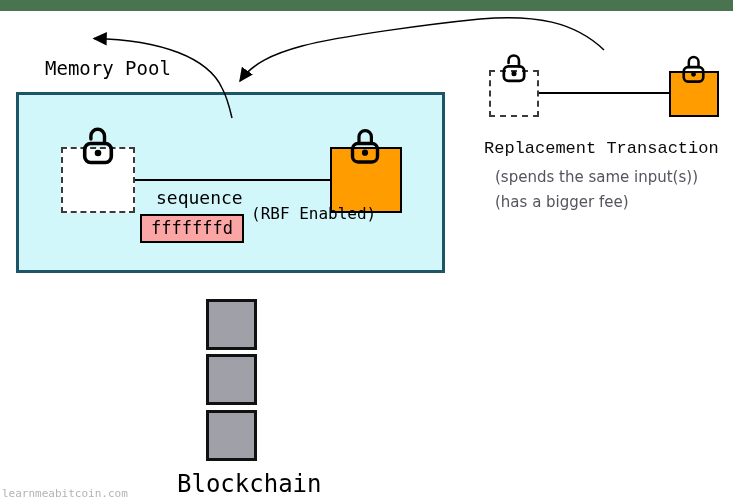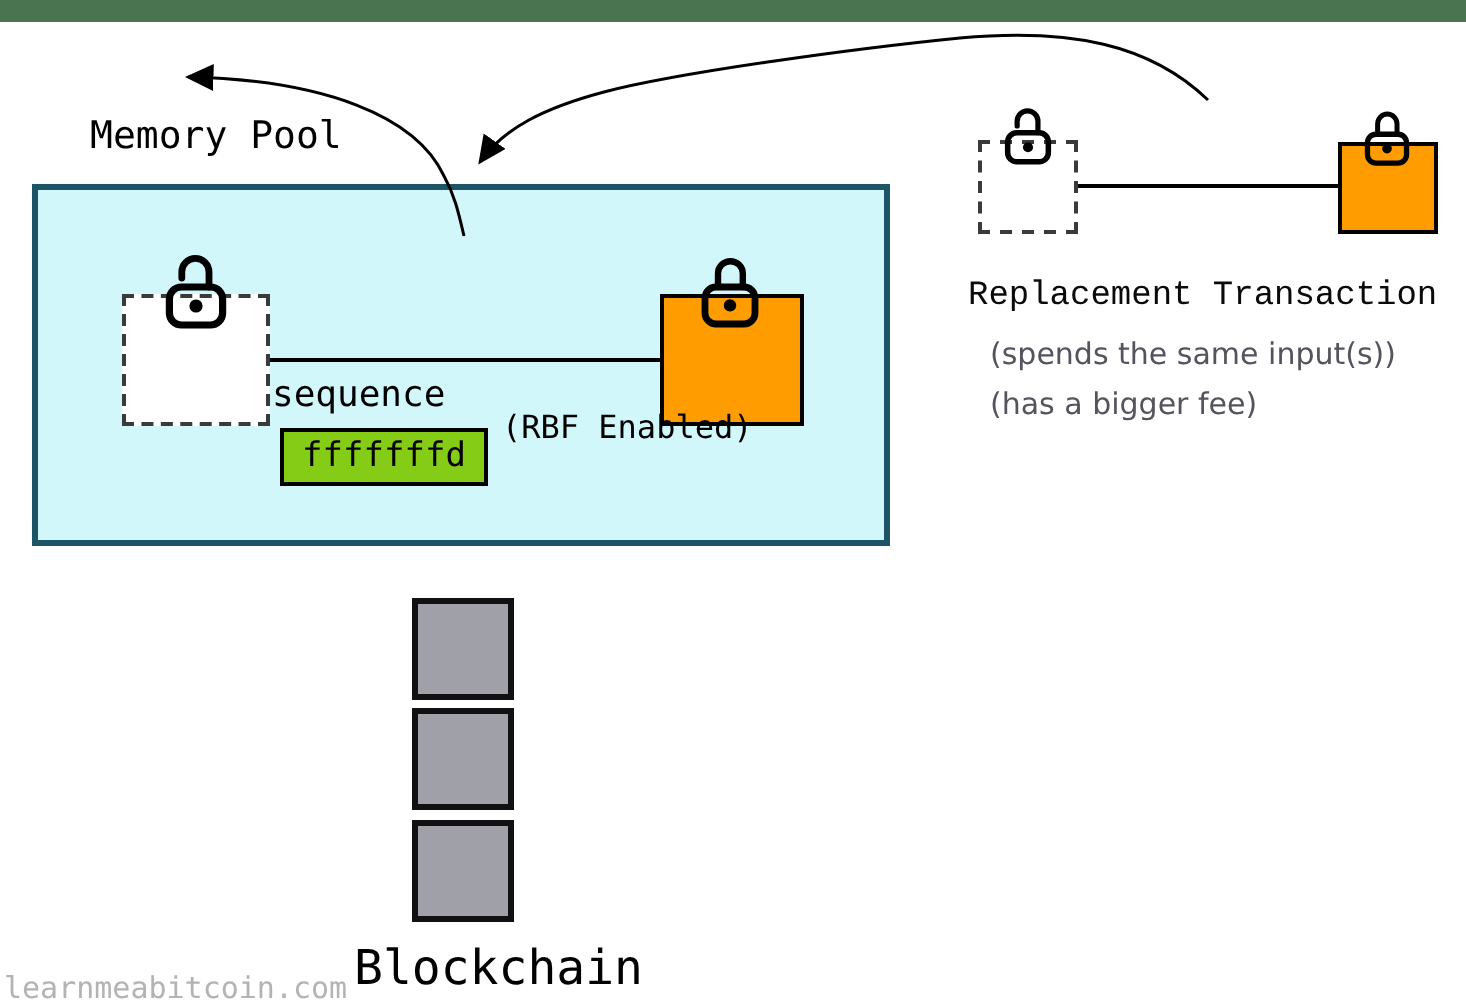--- a/index.html
+++ b/index.html
@@ -22,24 +22,24 @@
   }
 
   .dashed-box{background:#ffffff;border:2px dashed #3a3a3a;}
   .tx-input{left:61px;top:147px;width:74px;height:66px;}
   .tx-line{left:135px;top:179px;width:195px;height:2px;background:#000;}
   .tx-output{
     left:330px;top:147px;width:72px;height:66px;
     background:var(--output-orange,#ff9d00);border:2px solid #000;
   }
 
-  .seq-label{left:136px;top:187px;font-size:18px;line-height:21px;white-space:nowrap;}
+  .seq-label{left:156px;top:187px;font-size:18px;line-height:21px;white-space:nowrap;}
   .seq-box{
     left:140px;top:214px;width:104px;height:29px;
-    background:#84cc16;border:2px solid #000;
+    background:#fca5a5;border:2px solid #000;
     font-size:17px;line-height:25px;text-align:center;
   }
   .seq-note{left:251px;top:204px;font-size:16px;line-height:19px;white-space:nowrap;}
 
   .repl-input{left:489px;top:70px;width:50px;height:47px;}
   .repl-line{left:539px;top:92px;width:130px;height:2px;background:#000;}
   .repl-output{
     left:669px;top:71px;width:50px;height:46px;
     background:var(--output-orange,#ff9d00);border:2px solid #000;
   }
@@ -56,21 +56,21 @@
   .repl-sub1{left:495px;top:168px;}
   .repl-sub2{left:495px;top:193px;}
 
   .block{
     left:206px;width:51px;height:51px;
     background:var(--block-gray,#a0a0a8);border:3px solid #111;
   }
   .block-1{top:299px;} .block-2{top:354px;} .block-3{top:410px;}
   .chain-label{left:177px;top:473px;font-size:24px;line-height:22px;white-space:nowrap;}
 
-  .watermark{left:2px;top:488px;font-size:15px;line-height:12px;color:var(--watermark-gray,#b3b3b3);}
+  .watermark{left:2px;top:488px;font-size:11px;line-height:12px;color:var(--watermark-gray,#b3b3b3);}
 
   svg.overlay{left:0;top:0;pointer-events:none;}
   .padlock{pointer-events:none;}
 </style>
 </head>
 <body style="--top-bar: #4a7350; --pool-fill: #d2f7fb; --pool-border: #1d5566; --output-orange: #ff9d00; --block-gray: #a0a0a8; --subtitle-gray: #54545e; --watermark-gray: #b3b3b3;">
 
 <div class="abs top-bar"></div>
 
 <div class="abs pool-title">Memory Pool</div>

